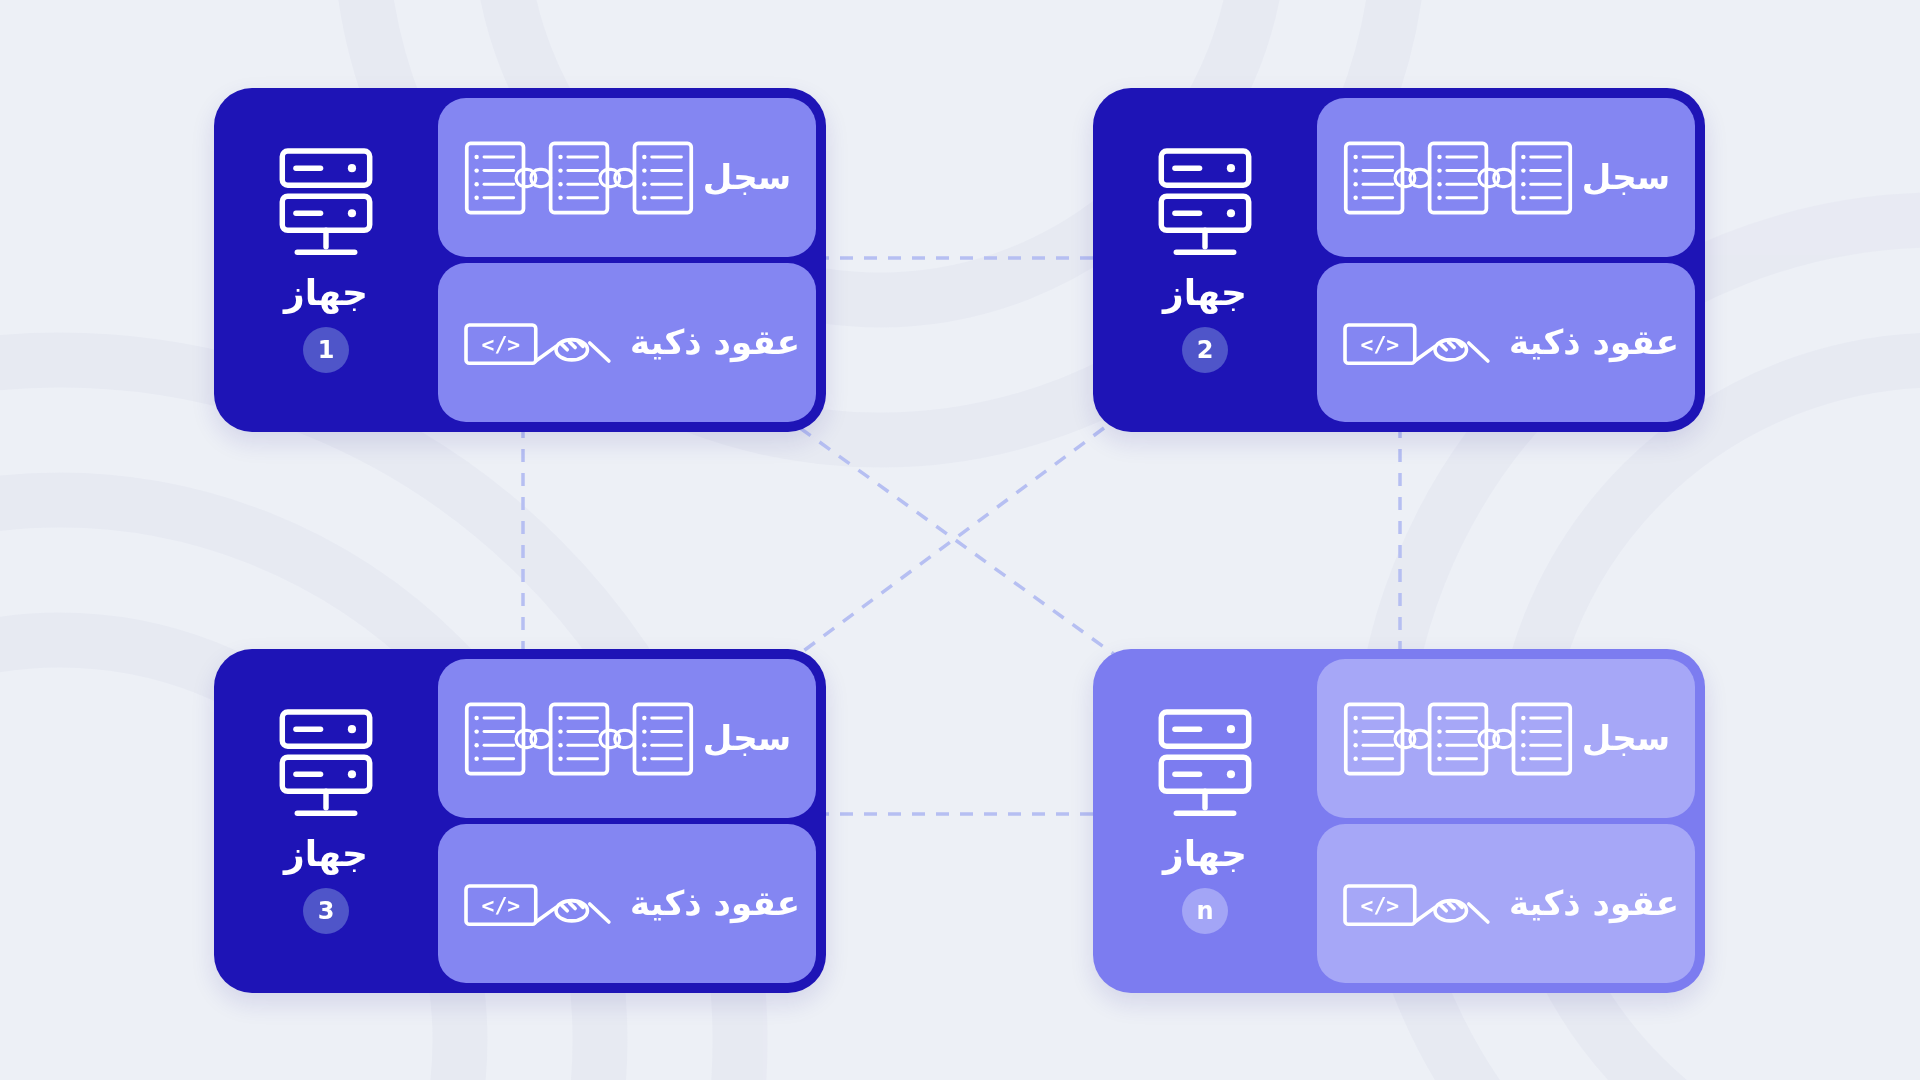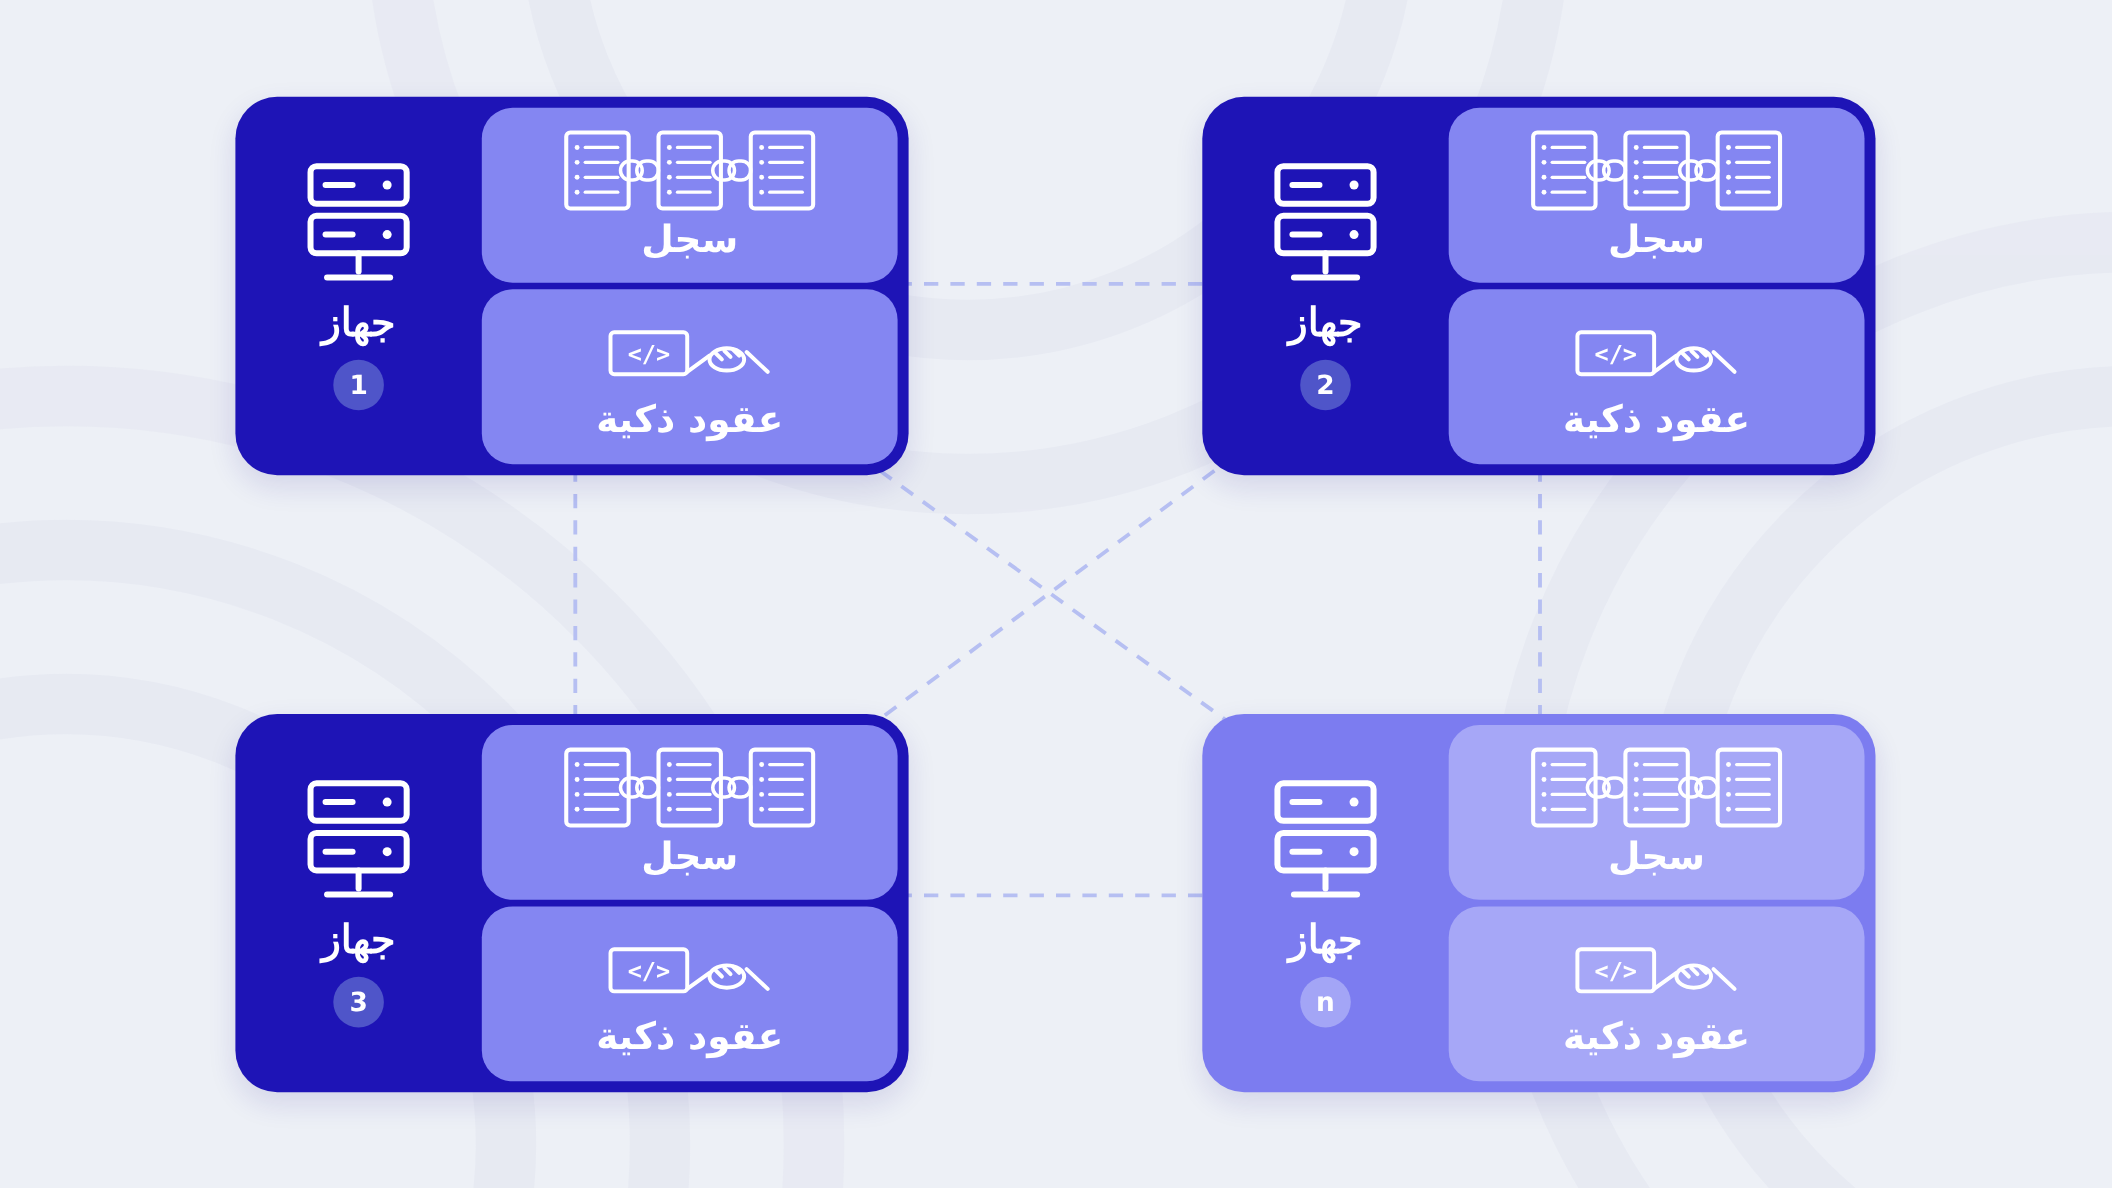--- a/index.html
+++ b/index.html
@@ -61,21 +61,20 @@
     flex: none;
   }
   .server-icon-box { width: 100px; height: 112px; }
   .server-icon-box svg { width: 100%; height: 100%; display: block; }
 
   .device-label {
     color: #ffffff;
     font-size: 36px;
     font-weight: bold;
     line-height: 1;
-    font-family: Liberation Serif, serif;
   }
   .badge {
     width: 46px;
     height: 46px;
     border-radius: 50%;
     display: flex;
     align-items: center;
     justify-content: center;
     color: #ffffff;
     font-size: 24px;
@@ -89,21 +88,21 @@
     flex: 1;
     display: flex;
     flex-direction: column;
     gap: 6px;
     padding: 10px 10px 10px 0;
   }
   .panel {
     flex: 1;
     border-radius: 28px;
     display: flex;
-    flex-direction: column;
+    flex-direction: row;
     align-items: center;
     justify-content: center;
     gap: 8px;
   }
   .node-dark  .panel { background: #8486f2; }
   .node-light .panel { background: #a6a7f7; }
 
   .ledger-icon-box   { width: 232px; height: 74px; }
   .contract-icon-box { width: 168px; height: 72px; }
   .ledger-icon-box svg, .contract-icon-box svg { width: 100%; height: 100%; display: block; }

